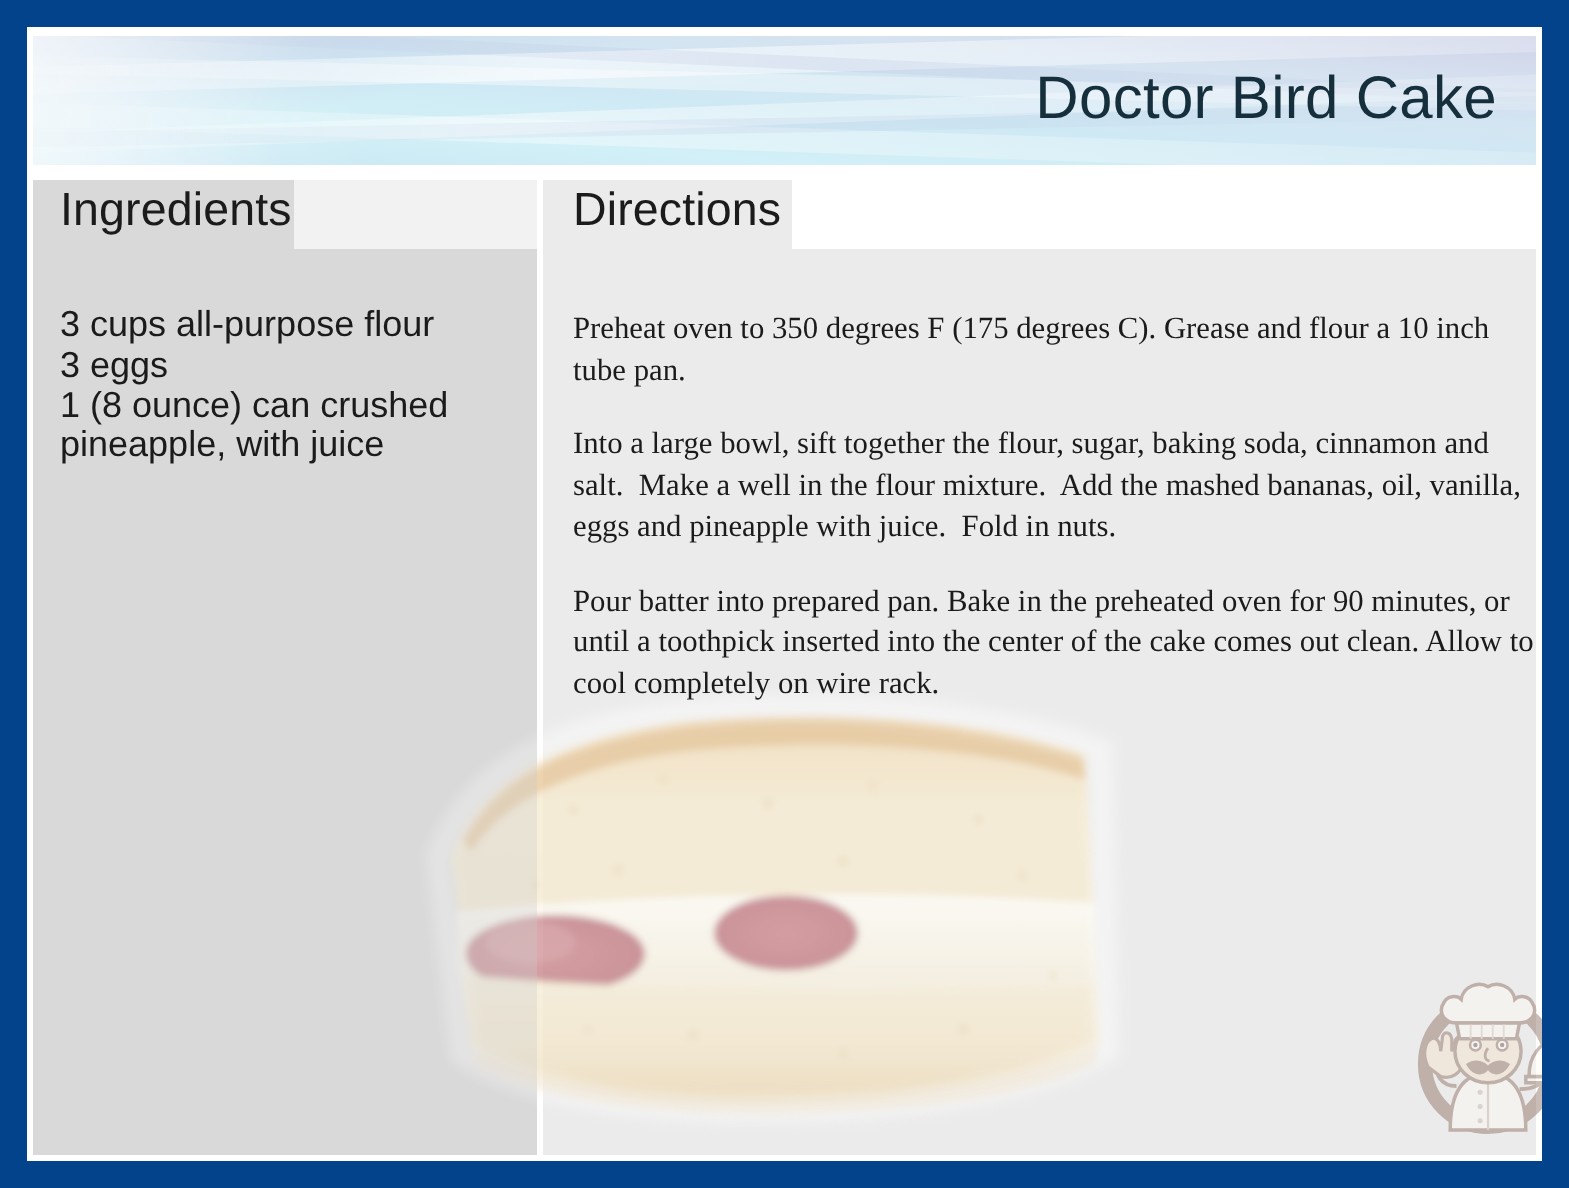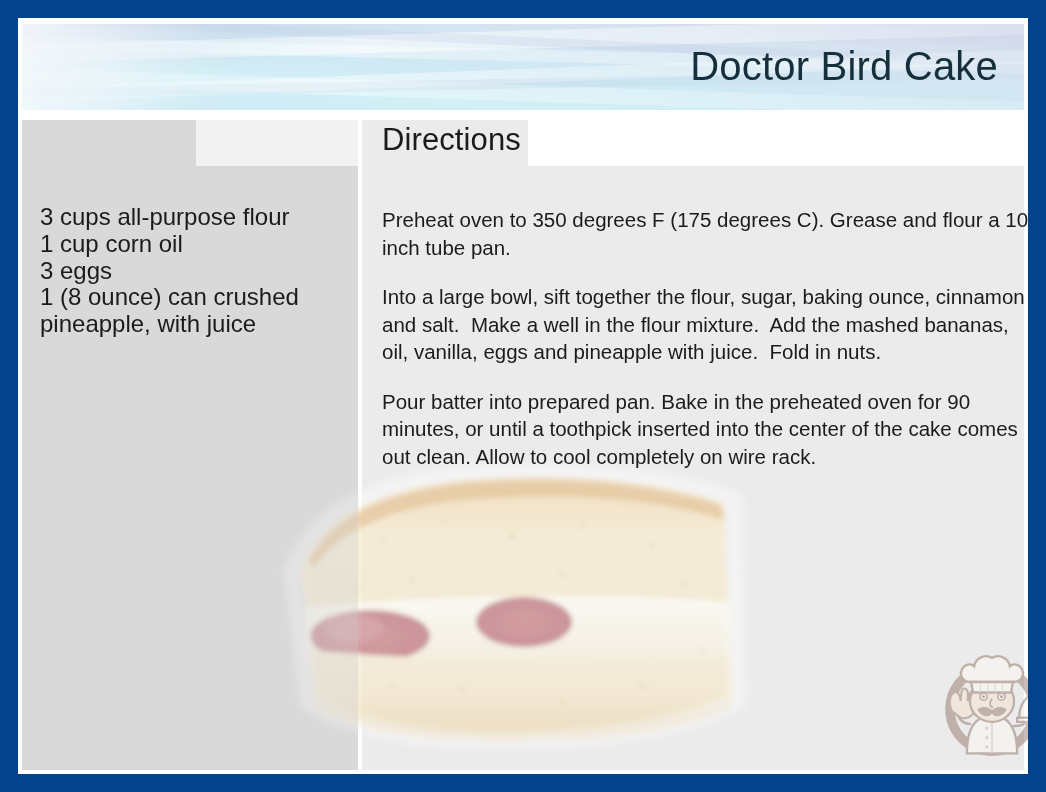--- a/index.html
+++ b/index.html
@@ -176,20 +176,21 @@
   .ingredient-list .ing { white-space: normal; }
 
   .directions-body {
     position: absolute;
     left: 364px;
     top: 188px;
     width: 648px;
     font-size: 20.5px;
     line-height: 27.5px;
     color: #1b1b1b;
+    font-family: Liberation Serif, serif;
   }
   .directions-body p {
     margin: 0 0 22px 0;
     white-space: pre-wrap;
   }
   .directions-body p:last-child { margin-bottom: 16px; }
 </style>
 </head>
 <body>
 
@@ -318,29 +319,29 @@
       <path d="M40,40 C32,40 28,33 32,27 C34,23 40,22 43,25 C44,17 54,13 60,17 C66,13 76,17 77,25 C80,22 86,23 88,27 C92,33 88,40 80,40 Z" fill="#fdfbf4" stroke="#8a6a5c" stroke-width="2.2"></path>
       <path d="M40,40 L42,50 L78,50 L80,40 Z" fill="#fdfbf4" stroke="#8a6a5c" stroke-width="2.2"></path>
       <g stroke="#d8c8b8" stroke-width="1.2">
         <path d="M49,41 L49,50"></path>
           <path d="M56,41 L56,50"></path>
         <path d="M63,41 L63,50"></path>
           <path d="M70,41 L70,50"></path>
       </g>
     </svg>
 
+    <div class="section-heading heading-ingredients">Ingredients</div>
     <div class="section-heading heading-directions">Directions</div>
 
     <div class="ingredient-list">
       <div class="ing">3 cups all-purpose flour</div>
-      <div class="ing">1 cup corn oil</div>
       <div class="ing">3 eggs</div>
       <div class="ing">1 (8 ounce) can crushed pineapple, with juice</div>
     </div>
 
     <div class="directions-body">
       <p>Preheat oven to 350 degrees F (175 degrees C). Grease and flour a 10 inch tube pan.</p>
-      <p>Into a large bowl, sift together the flour, sugar, baking ounce, cinnamon and salt.  Make a well in the flour mixture.  Add the mashed bananas, oil, vanilla, eggs and pineapple with juice.  Fold in nuts.</p>
+      <p>Into a large bowl, sift together the flour, sugar, baking soda, cinnamon and salt.  Make a well in the flour mixture.  Add the mashed bananas, oil, vanilla, eggs and pineapple with juice.  Fold in nuts.</p>
       <p>Pour batter into prepared pan. Bake in the preheated oven for 90 minutes, or until a toothpick inserted into the center of the cake comes out clean. Allow to cool completely on wire rack.</p>
     </div>
 
   </div>
 </div>
 
 </body></html>

